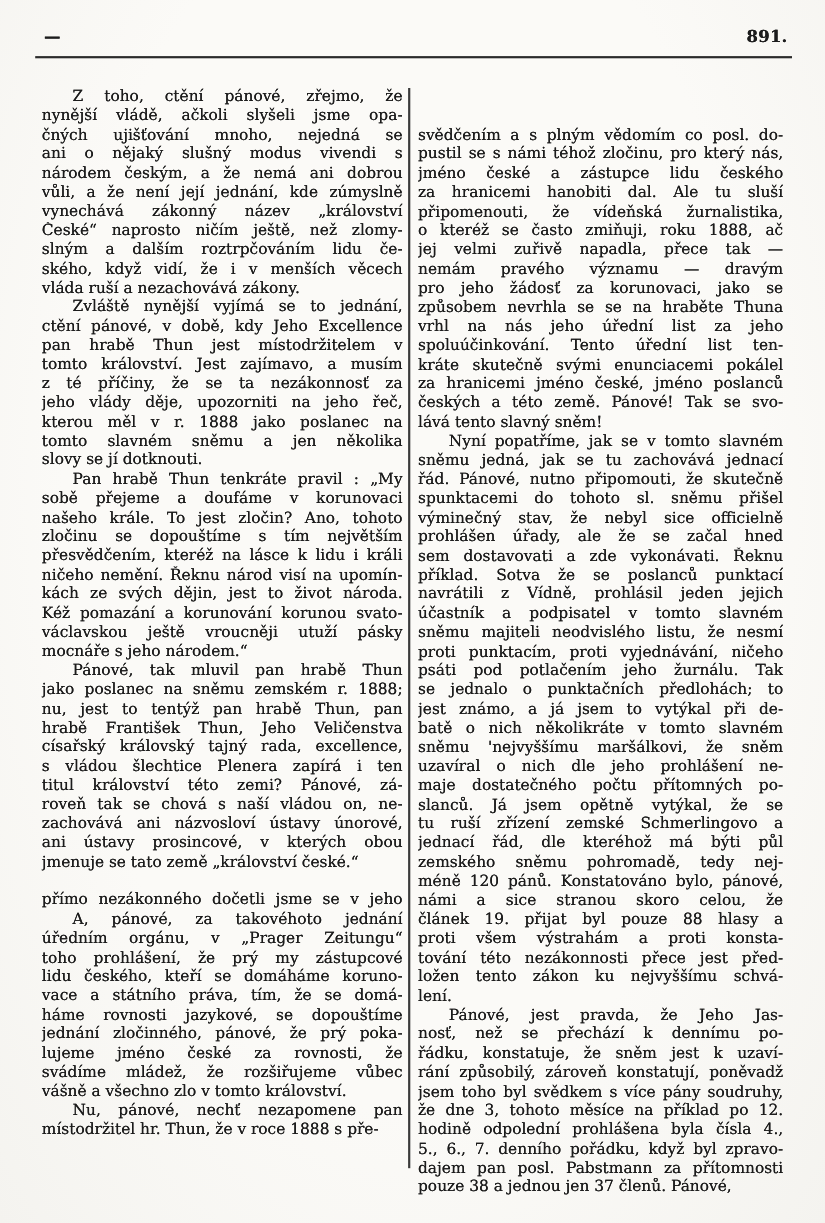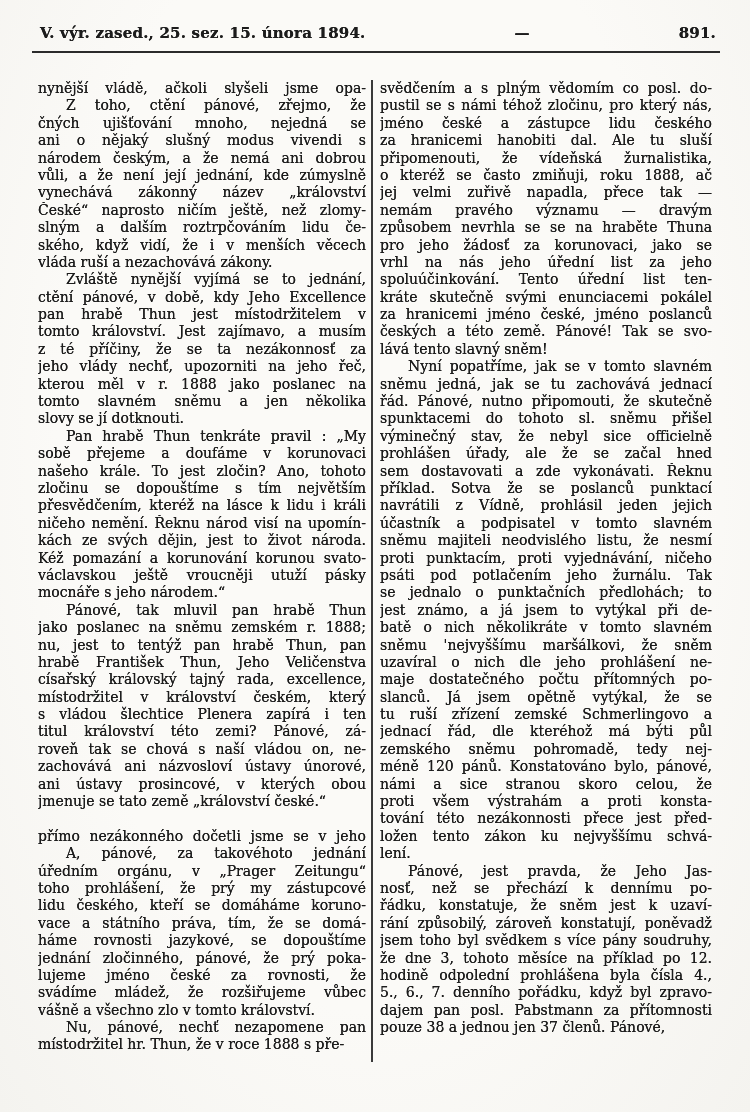--- a/index.html
+++ b/index.html
@@ -45,64 +45,63 @@
     background: #3a3a3a;
   }
   .col {
     position: absolute;
     top: 80px;
     font-size: 14px;
     line-height: 17.4px;
     text-shadow: 0 0 0.5px currentColor;
   }
   .col-left  { left: 38px;  width: 328px; }
-  .col-right { left: 380px; width: 332px; }
+  .col-right { left: 380px; width: 332px; margin-top: 35px; }
   .paragraph { margin: 0; }
   .paragraph.gap { margin-top: 17.4px; }
   .line {
     height: 17.4px;
     overflow: hidden;
     text-align: justify;
     text-align-last: justify;
   }
   .line.indent { padding-left: 28px; }
   .line.end { text-align-last: left; }
 </style>
 </head>
 <body>
 
 <div class="page">
   <div class="header">
-    <span>V. výr. zased., 25. sez. 15. února 1894.</span>
     <span>—</span>
     <span>891.</span>
   </div>
   <div class="header-rule"></div>
   <div class="column-divider"></div>
   <div class="col col-left">
       <div class="paragraph">
+        <div class="line indent">Z toho, ctění pánové, zřejmo, že</div>
         <div class="line">nynější vládě, ačkoli slyšeli jsme opa-</div>
-        <div class="line indent">Z toho, ctění pánové, zřejmo, že</div>
         <div class="line">čných ujišťování mnoho, nejedná se</div>
         <div class="line">ani o nějaký slušný modus vivendi s</div>
         <div class="line">národem českým, a že nemá ani dobrou</div>
         <div class="line">vůli, a že není její jednání, kde zúmyslně</div>
         <div class="line">vynechává zákonný název „království</div>
         <div class="line">České“ naprosto ničím ještě, než zlomy-</div>
         <div class="line">slným a dalším roztrpčováním lidu če-</div>
         <div class="line">ského, když vidí, že i v menších věcech</div>
         <div class="line end">vláda ruší a nezachovává zákony.</div>
       </div>
       <div class="paragraph">
         <div class="line indent">Zvláště nynější vyjímá se to jednání,</div>
         <div class="line">ctění pánové, v době, kdy Jeho Excellence</div>
         <div class="line">pan hrabě Thun jest místodržitelem v</div>
         <div class="line">tomto království. Jest zajímavo, a musím</div>
         <div class="line">z té příčiny, že se ta nezákonnosť za</div>
-        <div class="line">jeho vlády nechť, upozorniti na jeho řeč,</div>
+        <div class="line">jeho vlády děje, upozorniti na jeho řeč,</div>
         <div class="line">kterou měl v r. 1888 jako poslanec na</div>
         <div class="line">tomto slavném sněmu a jen několika</div>
         <div class="line end">slovy se jí dotknouti.</div>
       </div>
       <div class="paragraph">
         <div class="line indent">Pan hrabě Thun tenkráte pravil : „My</div>
         <div class="line">sobě přejeme a doufáme v korunovaci</div>
         <div class="line">našeho krále. To jest zločin? Ano, tohoto</div>
         <div class="line">zločinu se dopouštíme s tím největším</div>
         <div class="line">přesvědčením, kteréž na lásce k lidu i králi</div>
@@ -111,21 +110,20 @@
         <div class="line">Kéž pomazání a korunování korunou svato-</div>
         <div class="line">václavskou ještě vroucněji utuží pásky</div>
         <div class="line end">mocnáře s jeho národem.“</div>
       </div>
       <div class="paragraph">
         <div class="line indent">Pánové, tak mluvil pan hrabě Thun</div>
         <div class="line">jako poslanec na sněmu zemském r. 1888;</div>
         <div class="line">nu, jest to tentýž pan hrabě Thun, pan</div>
         <div class="line">hrabě František Thun, Jeho Veličenstva</div>
         <div class="line">císařský královský tajný rada, excellence,</div>
-        <div class="line">místodržitel v království českém, který</div>
         <div class="line">s vládou šlechtice Plenera zapírá i ten</div>
         <div class="line">titul království této zemi? Pánové, zá-</div>
         <div class="line">roveň tak se chová s naší vládou on, ne-</div>
         <div class="line">zachovává ani názvosloví ústavy únorové,</div>
         <div class="line">ani ústavy prosincové, v kterých obou</div>
         <div class="line end">jmenuje se tato země „království české.“</div>
       </div>
       <div class="paragraph gap">
         <div class="line">přímo nezákonného dočetli jsme se v jeho</div>
         <div class="line indent">A, pánové, za takovéhoto jednání</div>
@@ -147,22 +145,22 @@
   <div class="col col-right">
       <div class="paragraph">
         <div class="line">svědčením a s plným vědomím co posl. do-</div>
         <div class="line">pustil se s námi téhož zločinu, pro který nás,</div>
         <div class="line">jméno české a zástupce lidu českého</div>
         <div class="line">za hranicemi hanobiti dal. Ale tu sluší</div>
         <div class="line">připomenouti, že vídeňská žurnalistika,</div>
         <div class="line">o kteréž se často zmiňuji, roku 1888, ač</div>
         <div class="line">jej velmi zuřivě napadla, přece tak —</div>
         <div class="line">nemám pravého významu — dravým</div>
+        <div class="line">pro jeho žádosť za korunovaci, jako se</div>
         <div class="line">způsobem nevrhla se se na hraběte Thuna</div>
-        <div class="line">pro jeho žádosť za korunovaci, jako se</div>
         <div class="line">vrhl na nás jeho úřední list za jeho</div>
         <div class="line">spoluúčinkování. Tento úřední list ten-</div>
         <div class="line">kráte skutečně svými enunciacemi pokálel</div>
         <div class="line">za hranicemi jméno české, jméno poslanců</div>
         <div class="line">českých a této země. Pánové! Tak se svo-</div>
         <div class="line end">lává tento slavný sněm!</div>
       </div>
       <div class="paragraph">
         <div class="line indent">Nyní popatříme, jak se v tomto slavném</div>
         <div class="line">sněmu jedná, jak se tu zachovává jednací</div>
@@ -182,20 +180,21 @@
         <div class="line">batě o nich několikráte v tomto slavném</div>
         <div class="line">sněmu 'nejvyššímu maršálkovi, že sněm</div>
         <div class="line">uzavíral o nich dle jeho prohlášení ne-</div>
         <div class="line">maje dostatečného počtu přítomných po-</div>
         <div class="line">slanců. Já jsem opětně vytýkal, že se</div>
         <div class="line">tu ruší zřízení zemské Schmerlingovo a</div>
         <div class="line">jednací řád, dle kteréhož má býti půl</div>
         <div class="line">zemského sněmu pohromadě, tedy nej-</div>
         <div class="line">méně 120 pánů. Konstatováno bylo, pánové,</div>
         <div class="line">námi a sice stranou skoro celou, že</div>
+        <div class="line">článek 19. přijat byl pouze 88 hlasy a</div>
         <div class="line">proti všem výstrahám a proti konsta-</div>
         <div class="line">tování této nezákonnosti přece jest před-</div>
         <div class="line">ložen tento zákon ku nejvyššímu schvá-</div>
         <div class="line end">lení.</div>
       </div>
       <div class="paragraph">
         <div class="line indent">Pánové, jest pravda, že Jeho Jas-</div>
         <div class="line">nosť, než se přechází k dennímu po-</div>
         <div class="line">řádku, konstatuje, že sněm jest k uzaví-</div>
         <div class="line">rání způsobilý, zároveň konstatují, poněvadž</div>

